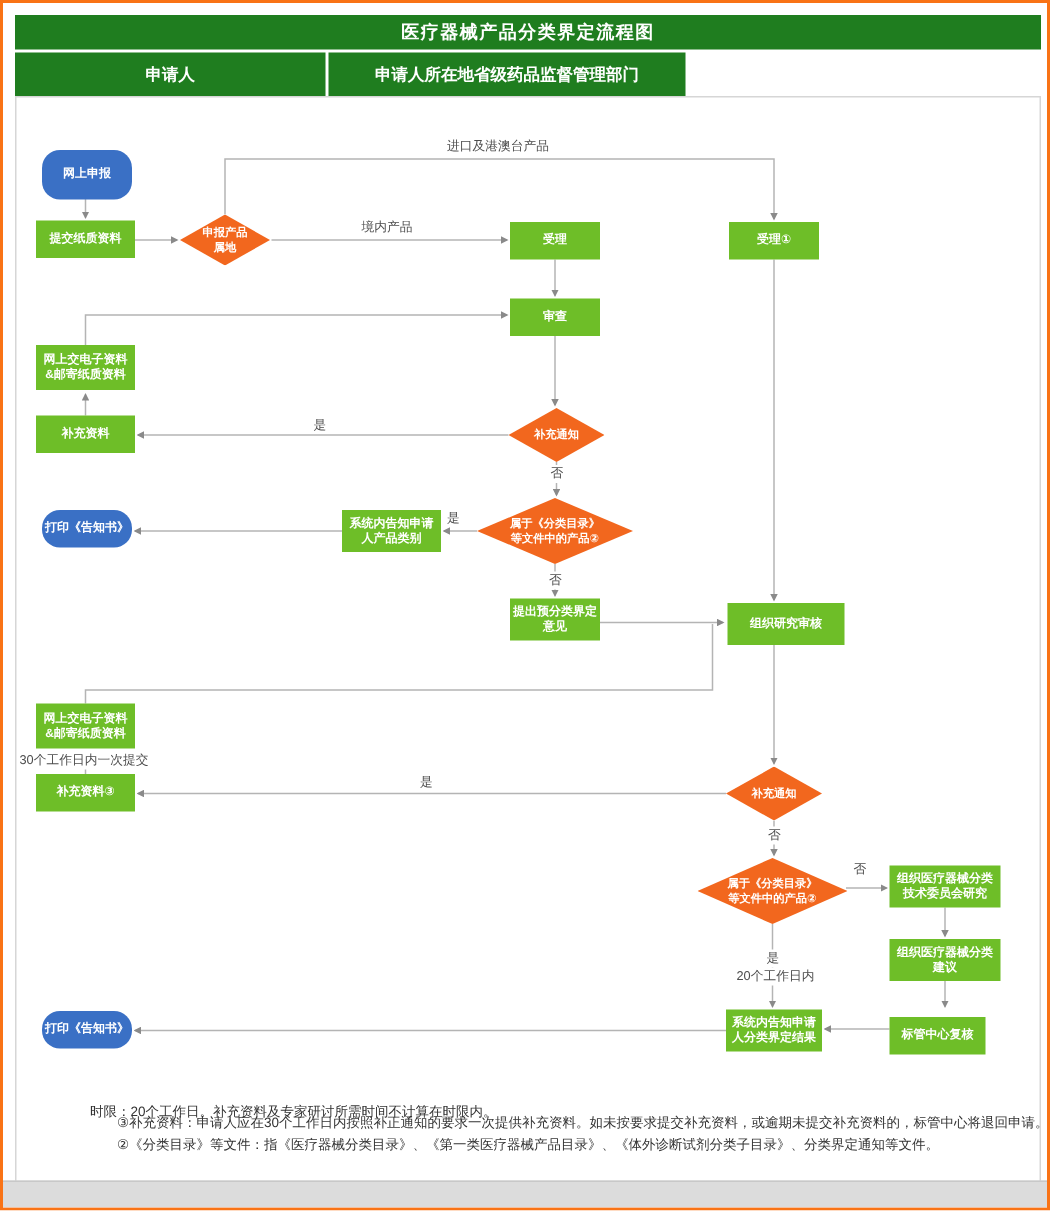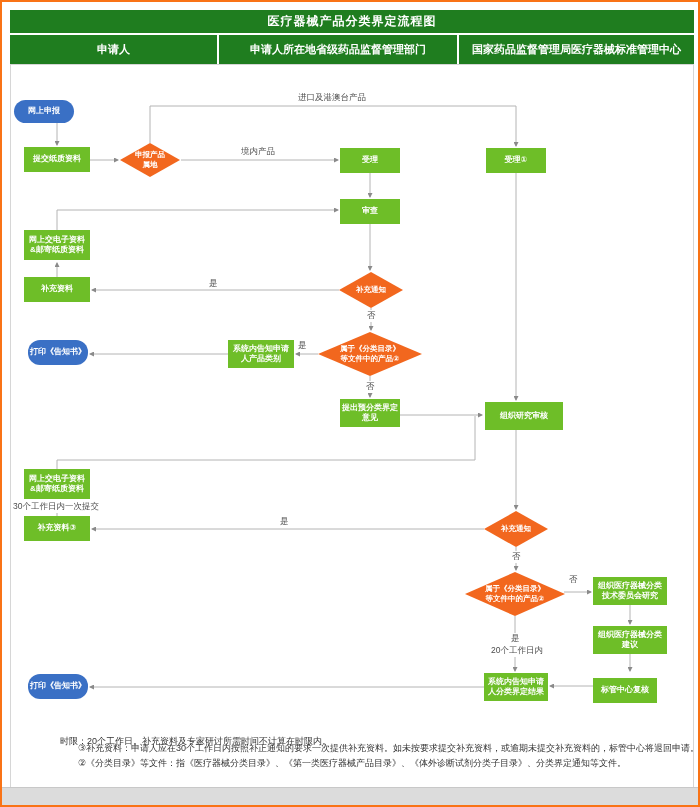--- a/index.html
+++ b/index.html
@@ -39,21 +39,20 @@
   .footer-strip { position:absolute; left:0; bottom:0; width:700px; height:18px; background:#dcdcdc; border-top:1px solid #c8c8c8; }
 </style>
 </head>
 <body>
 
 <div class="page">
 
   <div class="titlebar">医疗器械产品分类界定流程图</div>
   <div class="colhead" style="left:217px;width:238px">申请人所在地省级药品监督管理部门</div>
   <div class="colhead" style="left:8px;width:207px">申请人</div>
-  <div class="colhead" style="left:457px;width:235px">国家药品监督管理局医疗器械标准管理中心</div>
 
   <div class="chart-area"></div>
 
   <svg class="connectors" viewBox="0 0 700 807">
     <defs>
       <marker id="arr" viewBox="0 0 10 10" refX="8" refY="5" markerWidth="5" markerHeight="5" orient="auto">
         <path d="M0,0 L10,5 L0,10 z" fill="#8a8a8a"></path>
       </marker>
     </defs>
     <g stroke="#b4b4b4" stroke-width="1" fill="none">
@@ -92,21 +91,21 @@
   <div class="elabel wbg" style="left:364px;top:308px">否</div>
   <div class="elabel" style="left:296px;top:338px">是</div>
   <div class="elabel wbg" style="left:363px;top:379px">否</div>
   <div class="elabel" style="left:278px;top:514px">是</div>
   <div class="elabel wbg" style="left:509px;top:549px">否</div>
   <div class="elabel" style="left:567px;top:572px">否</div>
   <div class="elabel wbg" style="left:508px;top:631px">是</div>
   <div class="elabel wbg" style="left:488px;top:643px">20个工作日内</div>
   <div class="elabel wbg" style="left:10px;top:499px">30个工作日内一次提交</div>
 
-  <div class="node blue" style="left:12px;top:98px;width:60px;height:23px">网上申报</div>
+  <div class="node blue" style="left:26px;top:98px;width:60px;height:33px">网上申报</div>
   <div class="node green" style="left:22px;top:145px;width:66px;height:25px">提交纸质资料</div>
   <div class="node green" style="left:22px;top:228px;width:66px;height:30px">网上交电子资料
 &amp;邮寄纸质资料</div>
   <div class="node green" style="left:22px;top:275px;width:66px;height:25px">补充资料</div>
   <div class="node blue" style="left:26px;top:338px;width:60px;height:25px">打印《告知书》</div>
   <div class="node green" style="left:22px;top:467px;width:66px;height:30px">网上交电子资料
 &amp;邮寄纸质资料</div>
   <div class="node green" style="left:22px;top:514px;width:66px;height:25px">补充资料③</div>
   <div class="node blue" style="left:26px;top:672px;width:60px;height:25px">打印《告知书》</div>
 

